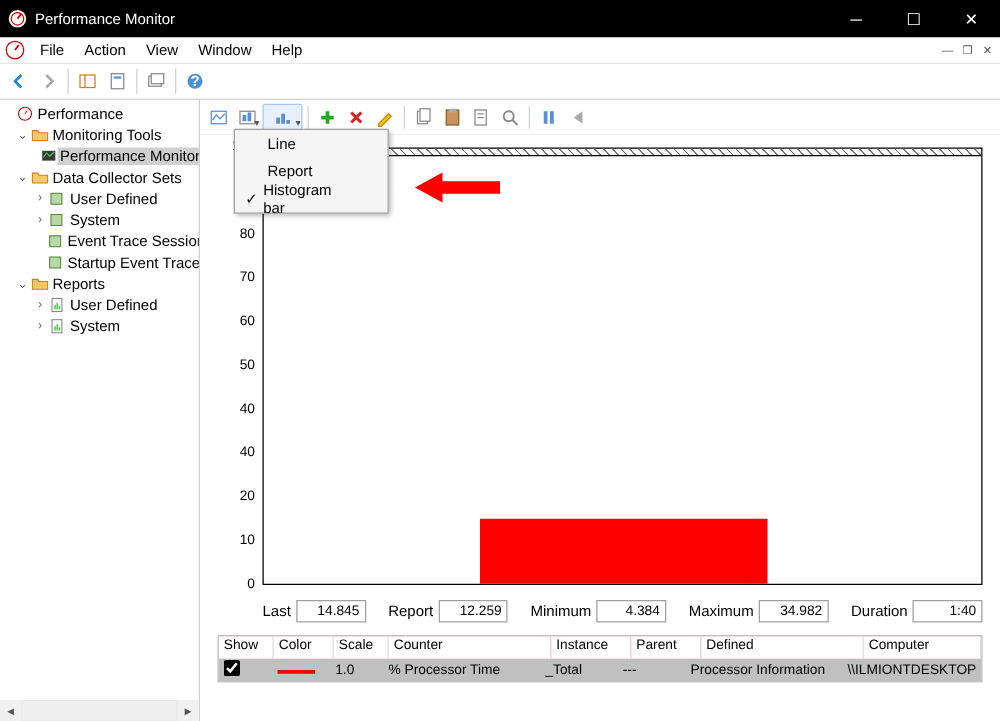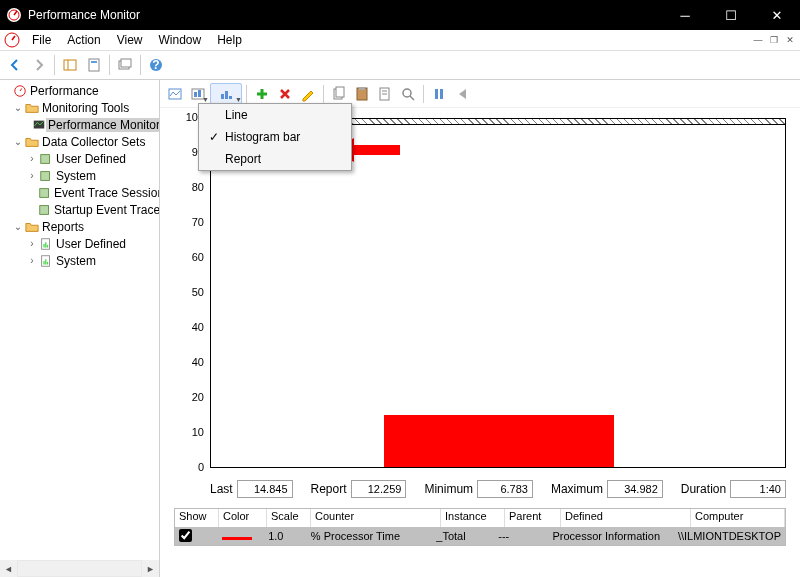--- a/index.html
+++ b/index.html
@@ -358,21 +358,21 @@
         <div class="hatch"></div>
       <div class="chart-bar" style="left: 172.8px; width: 230.4px; bottom: 0px; height: 51.8px;"></div>
         </div>
 
       <div class="stats-row" style="top:370px">
         <span class="lab">Last</span>
         <span class="valbox">14.845</span>
         <span class="lab">Report</span>
         <span class="valbox">12.259</span>
         <span class="lab">Minimum</span>
-        <span class="valbox">6.783</span>
+        <span class="valbox">4.384</span>
         <span class="lab">Maximum</span>
         <span class="valbox">34.982</span>
         <span class="lab">Duration</span>
         <span class="valbox last">1:40</span>
       </div>
 
       <div class="counters" style="top:400px">
         <div class="header">
           <div class="hcell" style="width:44px">Show</div>
           <div class="hcell" style="width:48px">Color</div>
@@ -388,32 +388,32 @@
           <div class="cell" style="width:48px"><span style="display:inline-block;width:30px;height:3px;background:#f00"></span></div>
           <div class="cell" style="width:44px">1.0</div>
           <div class="cell" style="width:130px">% Processor Time</div>
           <div class="cell" style="width:64px">_Total</div>
           <div class="cell" style="width:56px">---</div>
           <div class="cell" style="width:130px">Processor Information</div>
           <div class="cell" style="flex:1">\\ILMIONTDESKTOP</div>
         </div>
       </div>
 
-      <div class="dropdown" style="left:38px; top:-5px; width:154px;">
+      <div class="dropdown" style="left:27px; top:-5px; width:124px;">
         <div class="dmitem">
             <span class="check"></span>
             <span>Line</span>
           </div>
+        <div class="dmitem">
+            <span class="check"></span>
+            <span>Report</span>
+          </div>
         <div class="dmitem checked">
             <span class="check"></span>
             <span>Histogram bar</span>
-          </div>
-        <div class="dmitem">
-            <span class="check"></span>
-            <span>Report</span>
           </div>
       </div>
 
       <div class="arrow" style="left:172px; top:26px;">
         <svg viewBox="0 0 68 32">
             <polygon points="0,16 22,4 22,11 68,11 68,21 22,21 22,28" fill="#f00"></polygon>
           </svg>
       </div>
 
     <div class="y-tick" style="top: 353px;">0</div>

